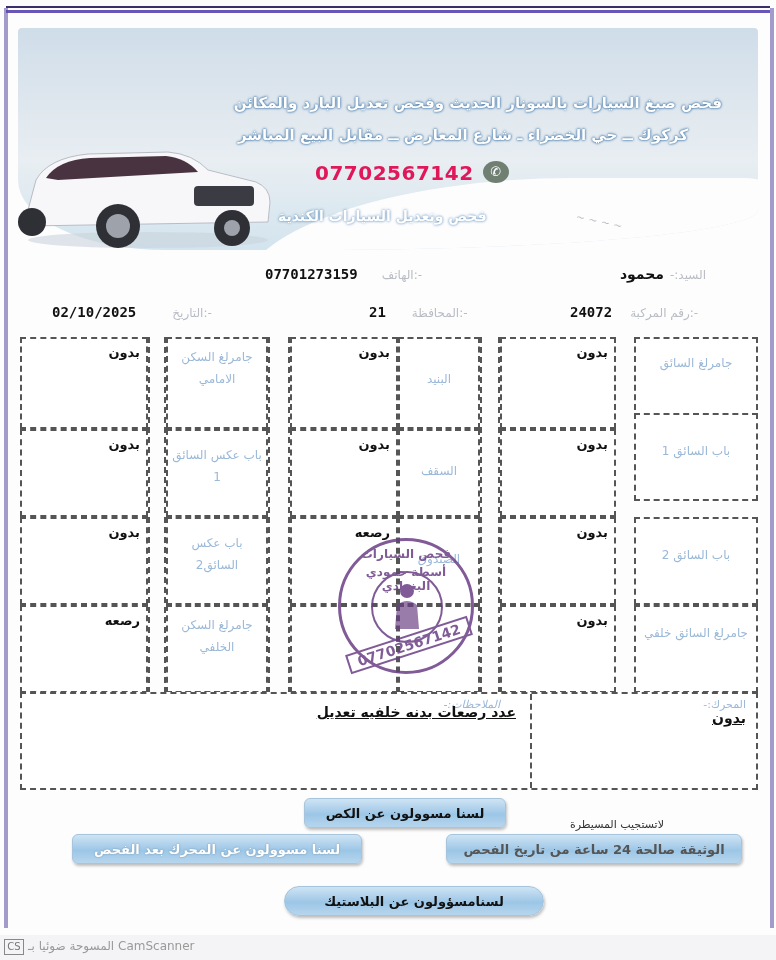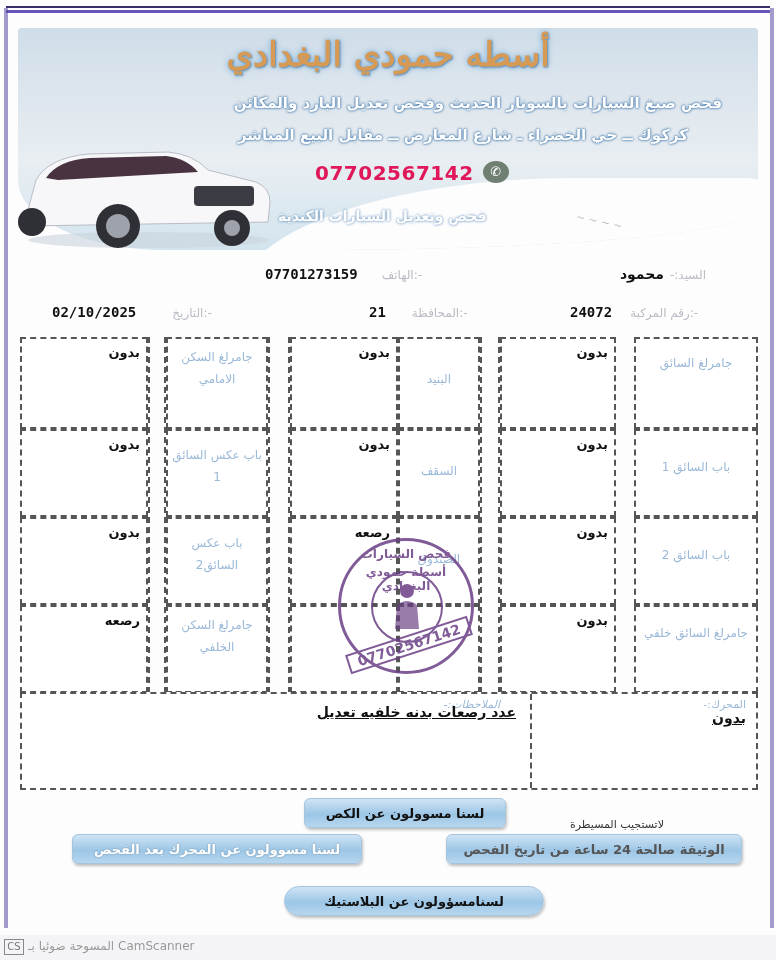--- a/index.html
+++ b/index.html
@@ -78,21 +78,20 @@
 </head>
 <body>
 
 <div class="page">
   <div class="frame-top"></div>
   <div class="frame-left"></div>
   <div class="frame-right"></div>
 
   <div class="header">
     <div class="header-wave"></div>
-    <div class="title">أسطه حمودي البغدادي</div>
     <div class="subline sub2">كركوك ــ حي الخضراء ـ شارع المعارض ــ مقابل البيع المباشر</div>
     <div class="subline sub1">فحص صبغ السيارات بالسونار الحديث وفحص تعديل البارد والمكائن</div>
     <div class="phone-main">07702567142</div>
     <div class="wa-icon">✆</div>
     <div class="sub3">فحص وتعديل السيارات الكندية</div>
   </div>
 
   <svg class="car" viewBox="0 0 254 110">
     <ellipse cx="130" cy="100" rx="120" ry="8" fill="#c9d3dc" opacity=".6"></ellipse>
     <path d="M10 70 L18 40 Q30 18 70 14 L150 12 Q175 14 190 30 L238 42 Q252 48 252 62 L250 82 L10 86 Z" fill="#f7f7f9" stroke="#b9bcc6"></path>
@@ -130,21 +129,21 @@
   </div>
 
   <div class="grid">
 
     <div class="cell" style="left:614px; top:0; width:124px; height:92px;">
         <div class="cell-label">جامرلغ السائق</div>
       </div>
     <div class="cell" style="left:480px; top:0; width:116px; height:92px;">
         <div class="cell-value">بدون</div>
       </div>
-    <div class="cell" style="left:614px; top:92px; width:124px; height:88px;">
+    <div class="cell" style="left:614px; top:76px; width:124px; height:88px;">
         <div class="cell-label" style="top:26px;">باب السائق 1</div>
       </div>
     <div class="cell" style="left:480px; top:92px; width:116px; height:88px;">
         <div class="cell-value">بدون</div>
       </div>
     <div class="cell" style="left:614px; top:180px; width:124px; height:88px;">
         <div class="cell-label" style="top:26px;">باب السائق 2</div>
       </div>
     <div class="cell" style="left:480px; top:180px; width:116px; height:88px;">
         <div class="cell-value">بدون</div>

